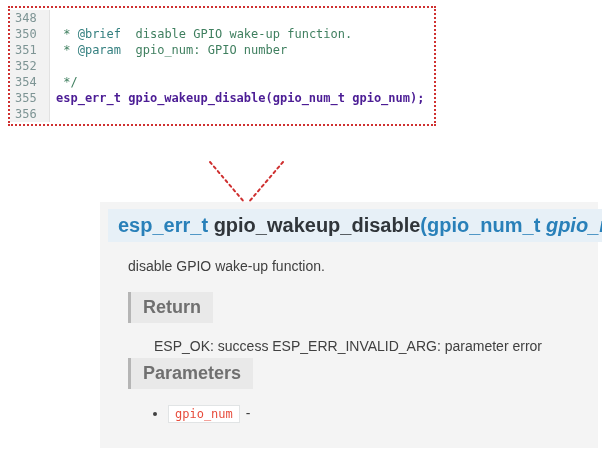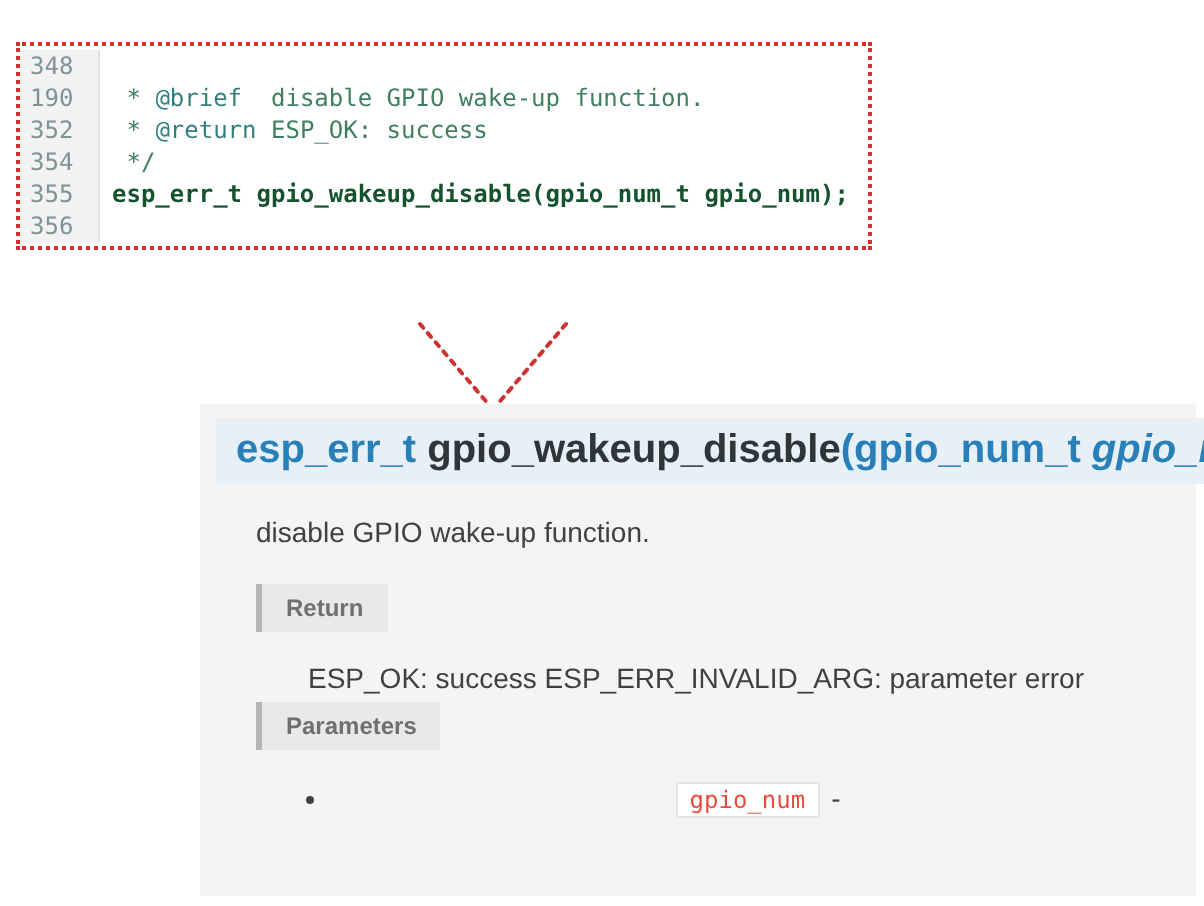--- a/index.html
+++ b/index.html
@@ -11,21 +11,21 @@
     width: 602px;
     height: 453px;
     background: #ffffff;
     overflow: hidden;
   }
 
   
   .code-box {
     position: absolute;
     left: 8px;
-    top: 21px;
+    top: 6px;
     width: 428px;
     border: 2px dotted var(--red-dotted, #cf3030);
     background: #ffffff;
     padding: 2px 0;
   }
   .code-line {
     display: flex;
     min-height: 16px;
     line-height: 16px;
     font-family: "DejaVu Sans Mono", "Liberation Mono", monospace;
@@ -46,21 +46,21 @@
     line-height: 16px;
     text-align: left;
   }
   .code-content {
     white-space: pre;
     padding-left: 6px;
     color: #000000;
   }
   .seg-comment { color: var(--comment-green, #3f7f5f); }
   .seg-tag     { color: var(--tag-teal, #337f7f); }
-  .seg-code    { color: #14532d; font-weight: bold; text-align: center; }
+  .seg-code    { color: #4c1d95; font-weight: bold; text-align: center; }
 
   
   .arrow { position: absolute; left: 195px; top: 160px; }
   .arrow line {
     stroke: var(--red-dotted, #cf3030);
     stroke-width: 2;
     stroke-dasharray: 2.5 3.5;
     stroke-linecap: round;
   }
 
@@ -93,31 +93,31 @@
     font-size: 14px;
   }
   .doc-desc { margin: 16px 0 18px 0; }
 
   .rubric {
     display: inline-block;
     background: var(--rubric-bg, #e9e9e9);
     border-left: 3px solid var(--rubric-border, #b5b5b5);
     color: var(--rubric-text, #707070);
     font-weight: bold;
-    font-size: 12px;
+    font-size: 18px;
     padding: 5px 12px;
     margin: 0 0 2px 0;
   }
   .return-text { margin: 13px 0 4px 26px; }
 
   .param-list {
     list-style: disc;
     margin: 14px 0 0 40px;
   }
-  .param-item { color: var(--text-dark, #404040); text-align: center; }
+  .param-item { color: var(--text-dark, #404040); }
   .param-literal {
     font-family: "DejaVu Sans Mono", "Liberation Mono", monospace;
     font-size: 12px;
     color: var(--literal-red, #e74c3c);
     background: #ffffff;
     border: 1px solid #e1e4e5;
     padding: 1px 6px;
     white-space: nowrap;
   }
   .param-dash { margin-left: 6px; }
@@ -129,28 +129,32 @@
 <div class="stage">
 
   <div class="code-box">
     <div class="code-lines">
         <div class="code-line">
           <span class="gutter-num">348</span>
           <span class="fold-col"></span>
           <span class="code-content"></span>
         </div>
         <div class="code-line">
-          <span class="gutter-num">190</span>
+          <span class="gutter-num">350</span>
           <span class="fold-col"></span>
           <span class="code-content"><span class="seg-comment"> * </span><span class="seg-tag">@brief</span><span class="seg-comment">  disable GPIO wake-up function.</span></span>
         </div>
         <div class="code-line">
+          <span class="gutter-num">351</span>
+          <span class="fold-col"></span>
+          <span class="code-content"><span class="seg-comment"> * </span><span class="seg-tag">@param</span><span class="seg-comment">  gpio_num: GPIO number</span></span>
+        </div>
+        <div class="code-line">
           <span class="gutter-num">352</span>
           <span class="fold-col"></span>
-          <span class="code-content"><span class="seg-comment"> * </span><span class="seg-tag">@return</span><span class="seg-comment"> ESP_OK: success</span></span>
         </div>
         <div class="code-line">
           <span class="gutter-num">354</span>
           <span class="fold-col"></span>
           <span class="code-content"><span class="seg-comment"> */</span></span>
         </div>
         <div class="code-line">
           <span class="gutter-num">355</span>
           <span class="fold-col"></span>
           <span class="code-content"><span class="seg-code">esp_err_t gpio_wakeup_disable(gpio_num_t gpio_num);</span></span>

